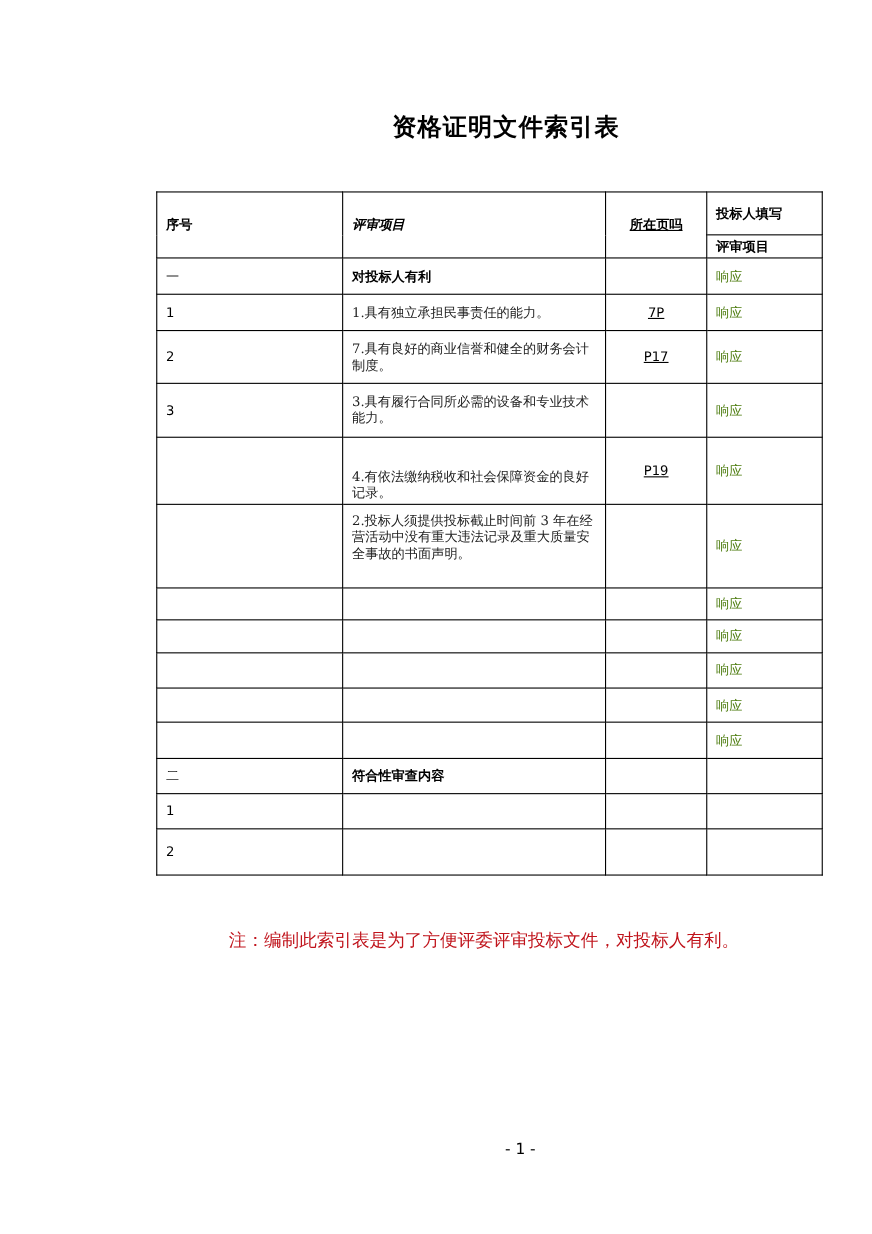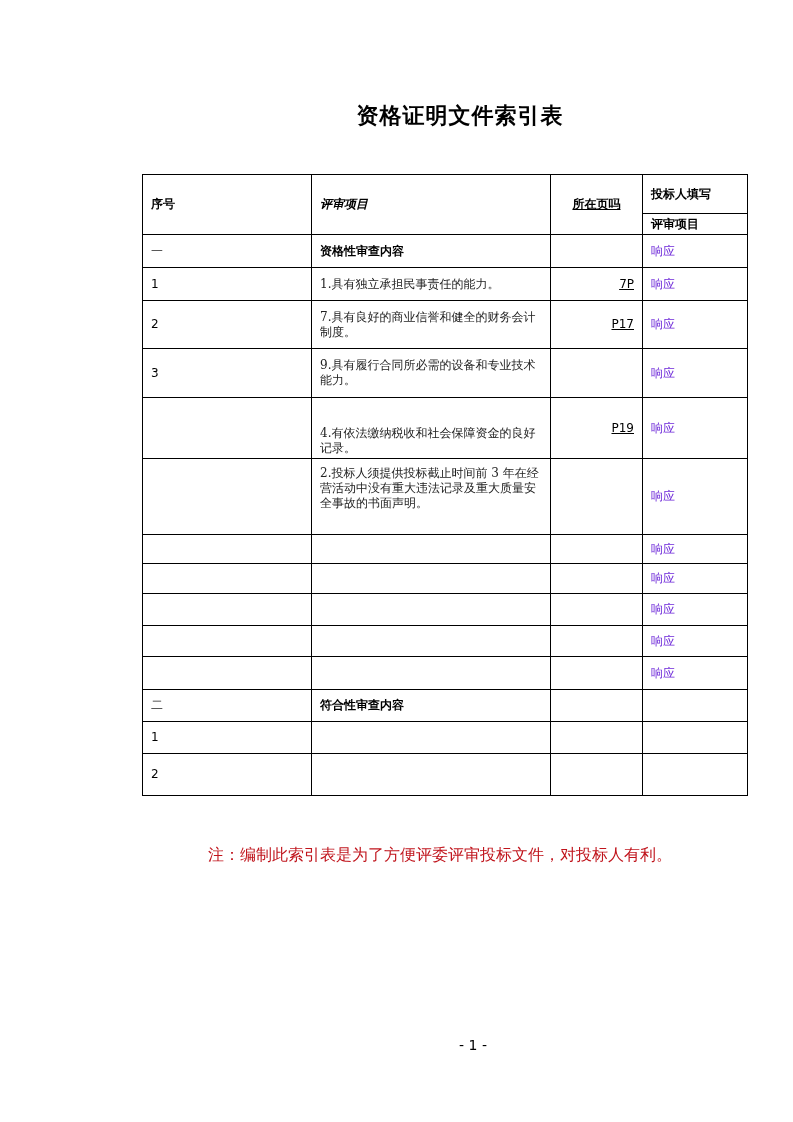--- a/index.html
+++ b/index.html
@@ -6,22 +6,22 @@
   body { width:793px; height:1122px; position:relative; overflow:hidden; font-family:"DejaVu Sans", sans-serif; color:#000; }
   .title { position:absolute; top:101px; left:0; width:920px; text-align:center; font-size:22px; font-weight:bold; letter-spacing:1px; }
   table.idx { position:absolute; left:142px; top:174px; border-collapse:collapse; table-layout:fixed; }
   table.idx td { border:1px solid #000; padding:0 8px; font-size:12px; vertical-align:middle; line-height:15px; }
   .c1 { width:152px; }
   .c2 { width:222px;font-style:italic; }
   .c3 { width:75px; text-align:center;text-decoration:underline; }
   .c4 { width:88px; }
   .bold { font-weight:bold; font-size:12.5px; }
   .serif { font-family:"DejaVu Serif", serif; font-size:12px; color:#222; }
-  .resp { font-family:"DejaVu Serif", serif; font-size:12px; color:#6d28d9; }
-  .page { font-size:13px;text-align:right; }
+  .resp { font-family:"DejaVu Serif", serif; font-size:12px; color:#4d7c0f; }
+  .page { font-size:13px; }
   .note { position:absolute; top:845px; left:0; width:880px; text-align:center; color:#c0141c; font-family:"DejaVu Serif", serif; font-size:16px; }
   .pagenum { position:absolute; top:1037px; left:0; width:946px; text-align:center; font-size:14px; }
 </style>
 </head>
 <body>
 
 <div class="title">资格证明文件索引表</div>
 
 <table class="idx">
   <tbody>
@@ -30,40 +30,40 @@
     <td class="c2 bold" rowspan="2">评审项目</td>
     <td class="c3 bold" rowspan="2">所在页吗</td>
     <td class="c4 bold">投标人填写</td>
   </tr>
   <tr style="height:21px">
     <td class="c4 bold">评审项目</td>
   </tr>
 
   <tr style="height:33px">
     <td class="serif">一</td>
-    <td class="bold">资格性审查内容</td>
+    <td class="bold">对投标人有利</td>
     <td class="c3 page"></td>
     <td class="resp">响应</td>
   </tr>
 
   <tr style="height:33px">
     <td>1</td>
     <td class="serif">1.具有独立承担民事责任的能力。</td>
     <td class="c3 page">7P</td>
     <td class="resp">响应</td>
   </tr>
   <tr style="height:48px">
     <td>2</td>
     <td class="serif">7.具有良好的商业信誉和健全的财务会计制度。</td>
     <td class="c3 page">P17</td>
     <td class="resp">响应</td>
   </tr>
   <tr style="height:49px">
     <td>3</td>
-    <td class="serif">9.具有履行合同所必需的设备和专业技术能力。</td>
+    <td class="serif">3.具有履行合同所必需的设备和专业技术能力。</td>
     <td class="c3 page"></td>
     <td class="resp">响应</td>
   </tr>
   <tr style="height:61px">
     <td></td>
     <td class="serif" style="vertical-align:top;padding-top:28px">4.有依法缴纳税收和社会保障资金的良好记录。</td>
     <td class="c3 page">P19</td>
     <td class="resp">响应</td>
   </tr>
   <tr style="height:76px">

